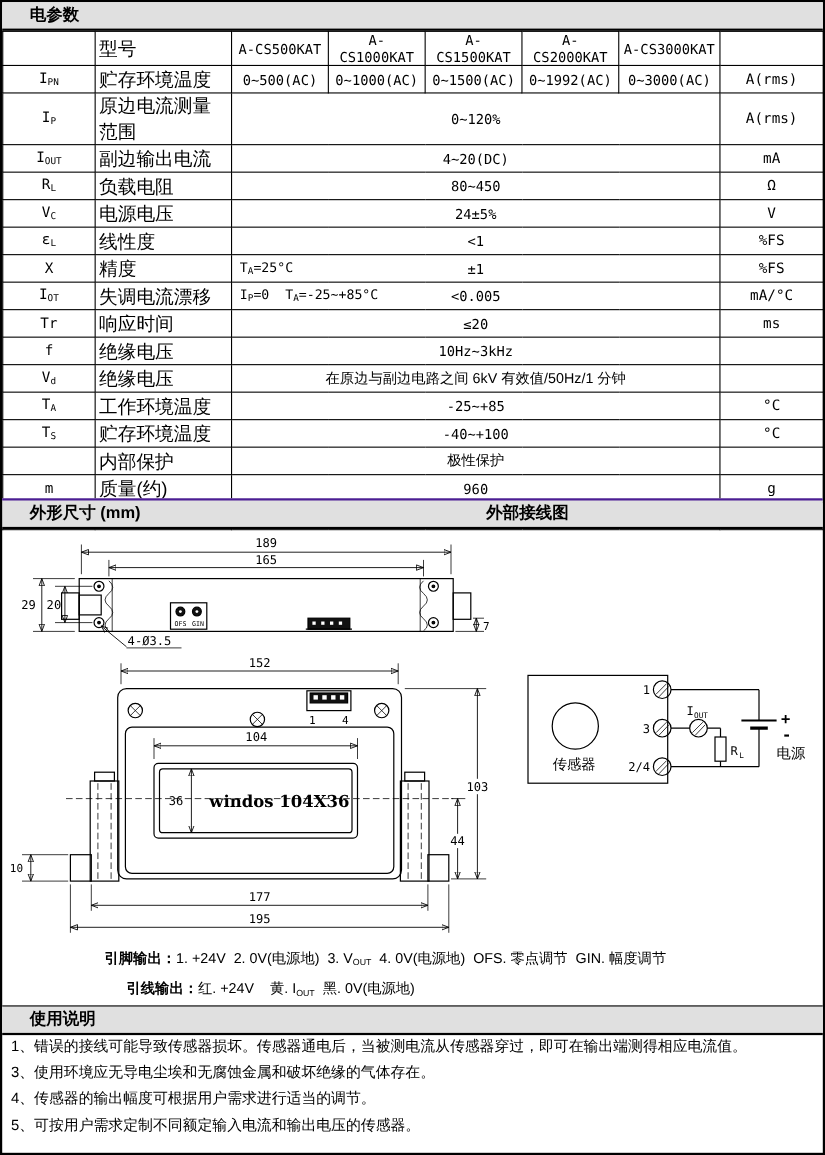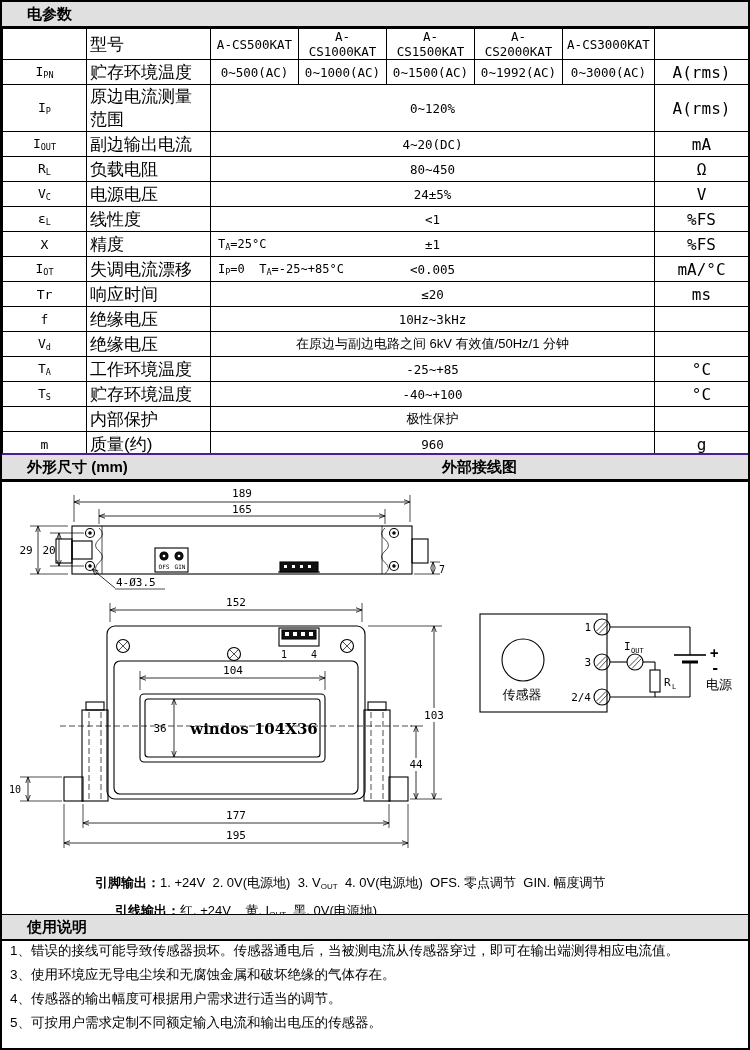--- a/index.html
+++ b/index.html
@@ -10,41 +10,41 @@
     border-bottom:2px solid #000;font-weight:bold;font-size:15px;line-height:24px;}
   .bar .ttl{padding-left:25px;margin-top:16px;}
   .bar .ttl-right{position:absolute;left:440px;width:170px;text-align:left;}
   #bar-outline{border-top:2px solid #4c1d95;}
   table.spec{position:absolute;left:0;top:26px;width:746px;border-collapse:collapse;table-layout:fixed;}
   table.spec td{border:1px solid #000;height:24px;padding:0 3px;overflow:hidden;position:relative;}
   td.sym{text-align:center;font-size:13px;font-family:"DejaVu Sans Mono",monospace;}
   td.name{font-size:17px;padding-left:8px;}
   td.val{text-align:center;font-size:12.5px;font-family:"DejaVu Sans Mono",monospace;}
   td.val.cn{font-family:"Liberation Sans",sans-serif;font-size:13px;}
-  td.unit{text-align:center;font-size:16px;font-family:"DejaVu Sans Mono",monospace;}
+  td.unit{text-align:center;font-size:13px;font-family:"DejaVu Sans Mono",monospace;}
   .sub{font-size:8.5px;vertical-align:-2px;letter-spacing:0;}
   .b{font-weight:bold;}
   .cond{position:absolute;left:7px;top:50%;transform:translateY(-50%);
     font-size:12px;font-family:"DejaVu Sans Mono",monospace;white-space:pre;}
   .drawings{position:absolute;left:0;top:480px;width:627px;height:434px;}
   .drawings svg{position:absolute;left:0;top:0;}
   svg line,svg path,svg rect,svg circle{stroke:#000;fill:none;stroke-width:1.1;}
   svg .thin{stroke-width:0.7;}
   svg .dim{stroke-width:0.8;}
   svg .dash{stroke-dasharray:6 3;stroke-width:0.7;}
   svg .fillb{fill:#111;stroke:#000;}
   svg .fillw{fill:#fff;stroke:none;}
   svg text{fill:#000;stroke:none;font-family:"DejaVu Sans Mono",monospace;font-size:11px;}
   svg text.cn{font-family:"Liberation Sans",sans-serif;font-size:13px;}
   svg text.tiny{font-size:6px;}
   svg text.small{font-size:10px;}
   svg text.win{font-family:"DejaVu Serif",serif;font-weight:bold;font-size:15px;}
   svg text.sgn{font-size:14px;font-weight:bold;}
   svg text.ssub{font-size:7px;}
-  .pin-line{position:absolute;font-size:13px;white-space:pre;line-height:16px;margin-top:12px;}
+  .pin-line{position:absolute;font-size:13px;white-space:pre;line-height:16px;}
   .pin-line .sub{font-size:8px;}
   #pin1{left:93px;top:381px;}
   #pin2{left:113px;top:409px;}
   .notes{position:absolute;left:0;top:936px;width:746px;}
   .note{font-size:13.5px;padding:4px 8px 3px 8px;line-height:17px;}
 </style>
 </head>
 <body>
 
 <div class="page">

